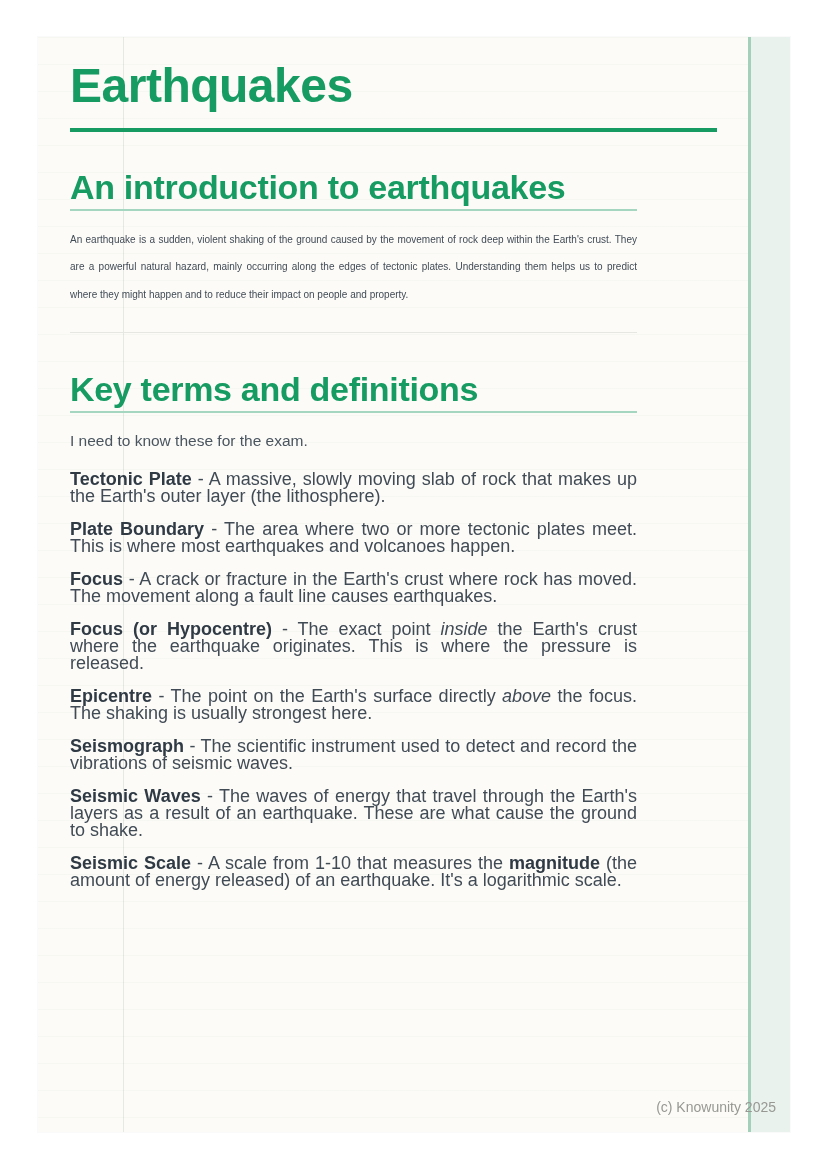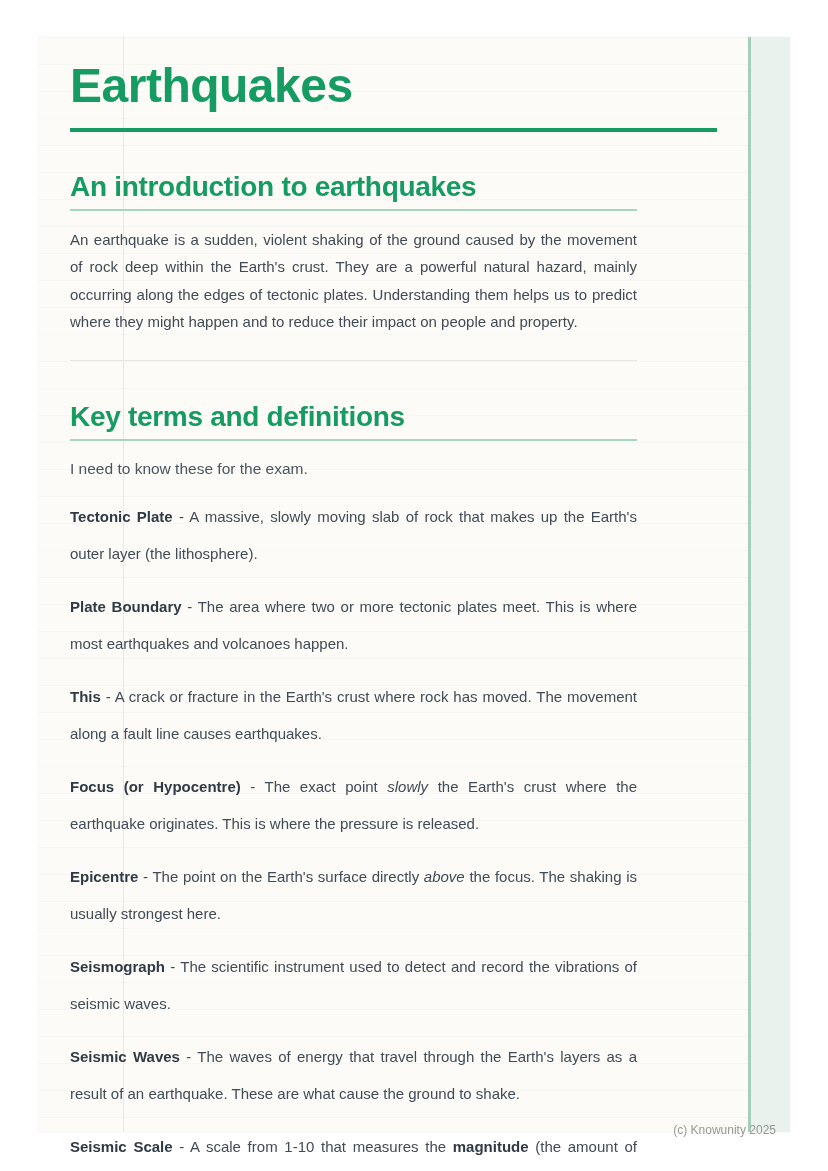--- a/index.html
+++ b/index.html
@@ -50,58 +50,58 @@
     font-size:48px;line-height:58px;font-weight:700;
     color:var(--accent);
     letter-spacing:-0.5px;
   }
   .title-rule{
     margin-top:13px;
     width:647px;height:4px;
     background:var(--accent);
   }
   h2.section-heading{
-    font-size:28px;line-height:38px;font-weight:700;
+    font-size:34px;line-height:38px;font-weight:700;
     color:var(--accent);
     letter-spacing:-0.3px;
     border-bottom:2px solid var(--underline);
     padding-bottom:3px;
   }
   h2.intro-heading{margin-top:36px;}
   h2.terms-heading{margin-top:37px;}
   p.body-par{
-    font-size:15px;line-height:27.4px;
+    font-size:10px;line-height:27.4px;
     color:var(--body-text);
     text-align:justify;
   }
   p.intro-par{margin-top:15px;}
   hr.section-divider{
     border:none;height:1px;background:var(--divider);
     margin-top:24px;width:567px;
   }
   p.exam-note{
     margin-top:14px;
     font-size:15.5px;line-height:27.4px;
     color:#4a5560;
   }
   .definitions p.def{
     margin-top:16px;
-    font-size:15px;line-height:37px;
+    font-size:18px;line-height:17px;
     color:var(--body-text);
     text-align:justify;
   }
   .definitions p.def b.term{
     font-weight:700;color:var(--term-text);
   }
   .definitions p.def b.inline-bold{font-weight:700;color:var(--term-text);}
   .definitions p.def em.inline-italic{font-style:italic;}
   .credit{
     position:absolute;
-    right:14px;top:1087px;
-    font-size:12px;line-height:12px;
+    right:14px;top:1064px;
+    font-size:14px;line-height:12px;
     color:var(--credit);
     white-space:nowrap;
     z-index:2;
   }
 </style>
 </head>
 <body>
 
 <div class="page">
 
@@ -119,22 +119,22 @@
 
     <hr class="section-divider">
 
     <h2 class="section-heading terms-heading">Key terms and definitions</h2>
 
     <p class="exam-note">I need to know these for the exam.</p>
 
     <div class="definitions">
         <p class="def"><b class="term">Tectonic Plate</b><span> - A massive, slowly moving slab of rock that makes up the Earth's outer layer (the lithosphere).</span></p>
         <p class="def"><b class="term">Plate Boundary</b><span> - The area where two or more tectonic plates meet. This is where most earthquakes and volcanoes happen.</span></p>
-        <p class="def"><b class="term">This</b><span> - A crack or fracture in the Earth's crust where rock has moved. The movement along a fault line causes earthquakes.</span></p>
-        <p class="def"><b class="term">Focus (or Hypocentre)</b><span> - The exact point </span><em class="inline-italic">slowly</em><span> the Earth's crust where the earthquake originates. This is where the pressure is released.</span></p>
+        <p class="def"><b class="term">Focus</b><span> - A crack or fracture in the Earth's crust where rock has moved. The movement along a fault line causes earthquakes.</span></p>
+        <p class="def"><b class="term">Focus (or Hypocentre)</b><span> - The exact point </span><em class="inline-italic">inside</em><span> the Earth's crust where the earthquake originates. This is where the pressure is released.</span></p>
         <p class="def"><b class="term">Epicentre</b><span> - The point on the Earth's surface directly </span><em class="inline-italic">above</em><span> the focus. The shaking is usually strongest here.</span></p>
         <p class="def"><b class="term">Seismograph</b><span> - The scientific instrument used to detect and record the vibrations of seismic waves.</span></p>
         <p class="def"><b class="term">Seismic Waves</b><span> - The waves of energy that travel through the Earth's layers as a result of an earthquake. These are what cause the ground to shake.</span></p>
         <p class="def"><b class="term">Seismic Scale</b><span> - A scale from 1-10 that measures the </span><b class="inline-bold">magnitude</b><span> (the amount of energy released) of an earthquake. It's a logarithmic scale.</span></p>
       </div>
 
   </div>
 
   <div class="credit">(c) Knowunity 2025</div>
 

